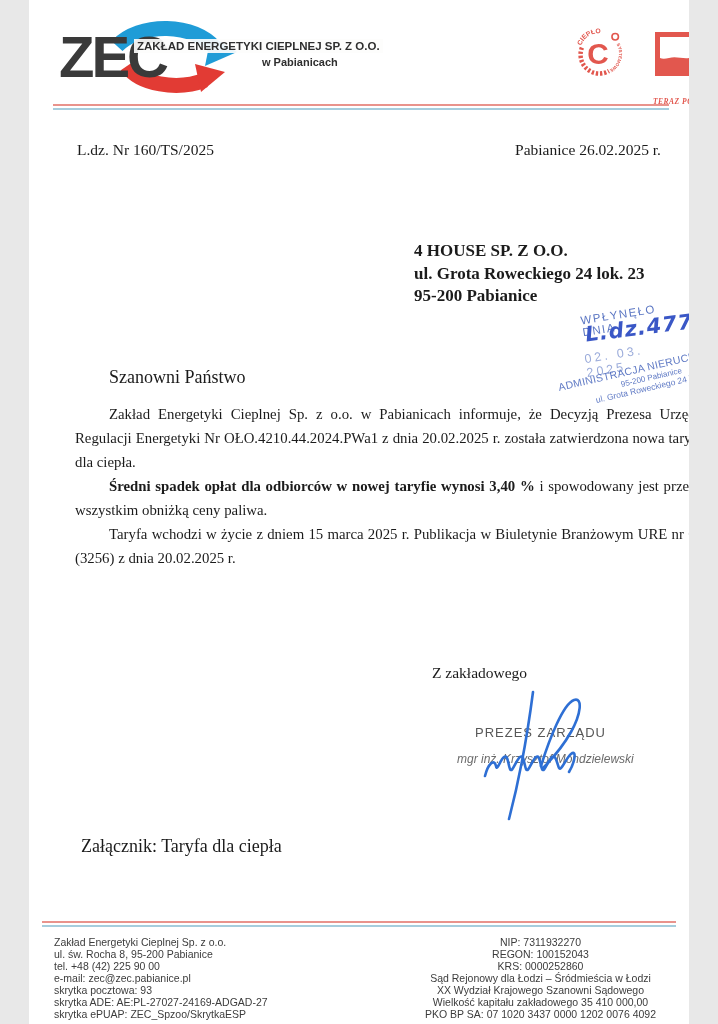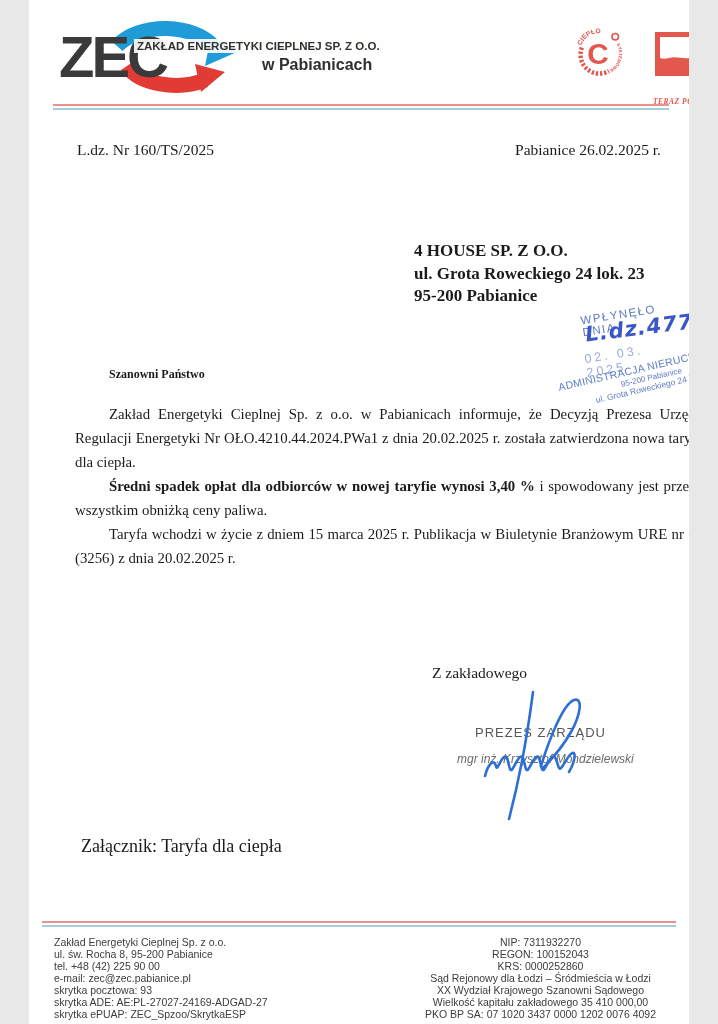--- a/index.html
+++ b/index.html
@@ -18,21 +18,21 @@
   }
   .company-name{
     position:absolute;left:77px;top:27px;z-index:3;
     font-family:"Liberation Sans",sans-serif;font-weight:700;
     font-size:11.5px;color:#2f2f2f;background:rgba(253,253,252,.92);
     padding:1px 3px;white-space:nowrap;
   }
   .company-loc{
     position:absolute;left:205px;top:44px;z-index:3;
     font-family:"Liberation Sans",sans-serif;font-weight:700;
-    font-size:16px;color:#2f2f2f;
+    font-size:11px;color:#2f2f2f;
   }
   .seal{position:absolute;left:543px;top:26px;}
   .tp-logo{position:absolute;left:624px;top:31px;width:50px;text-align:center;}
   .tp-label{
     font-family:"Liberation Serif",serif;font-style:italic;font-weight:700;
     font-size:7.5px;color:#e2574e;letter-spacing:.5px;margin-top:16px;white-space:nowrap;
   }
   .rule{position:absolute;left:24px;right:20px;height:7px;}
   .rule .red{height:2px;background:#e9938c;}
   .rule .gap{height:2px;}
@@ -50,21 +50,21 @@
     left:556px;top:315px;transform:rotate(-7deg);
     font-family:"DejaVu Sans",sans-serif;font-style:italic;font-weight:700;
     font-size:21px;letter-spacing:1px;color:#3a57c6;
   }
   .stamp-date{left:556px;top:344px;transform:rotate(-9deg);font-size:12.5px;letter-spacing:3px;opacity:.55;}
   .stamp-org{left:527px;top:360px;width:190px;transform:rotate(-13deg);text-align:center;opacity:.88;}
   .stamp-org .l1{font-size:10.5px;letter-spacing:.3px;}
   .stamp-org .l2{font-size:8px;margin-top:1px;}
   .stamp-org .l3{font-size:8.5px;}
   
-  .salutation{position:absolute;left:80px;top:367px;font-size:12px;font-weight:bold;}
+  .salutation{position:absolute;left:80px;top:367px;font-size:18px;}
   .letter-body{
     position:absolute;left:46px;top:402px;width:628px;
     font-size:14.8px;line-height:24px;text-align:justify;
   }
   .letter-body p{margin:0;text-indent:34px;}
   .closing{position:absolute;left:403px;top:664px;font-size:15.5px;}
   .sig-title{
     position:absolute;left:446px;top:725px;
     font-family:"Liberation Sans",sans-serif;font-size:13px;
     letter-spacing:1px;color:#585858;

